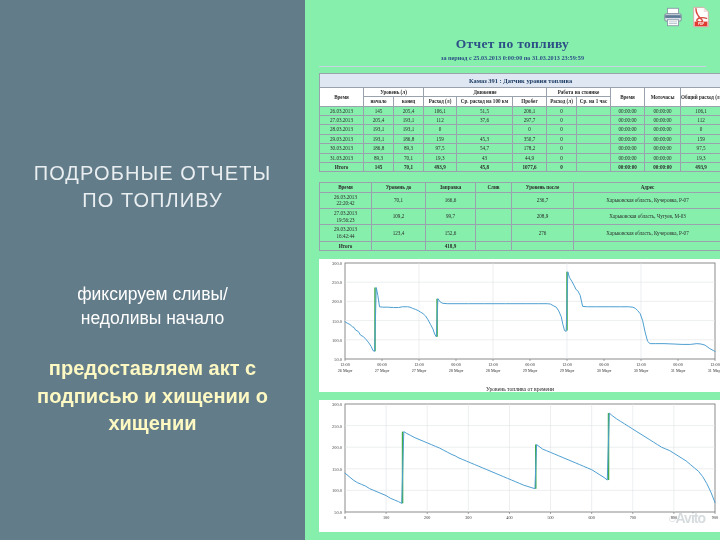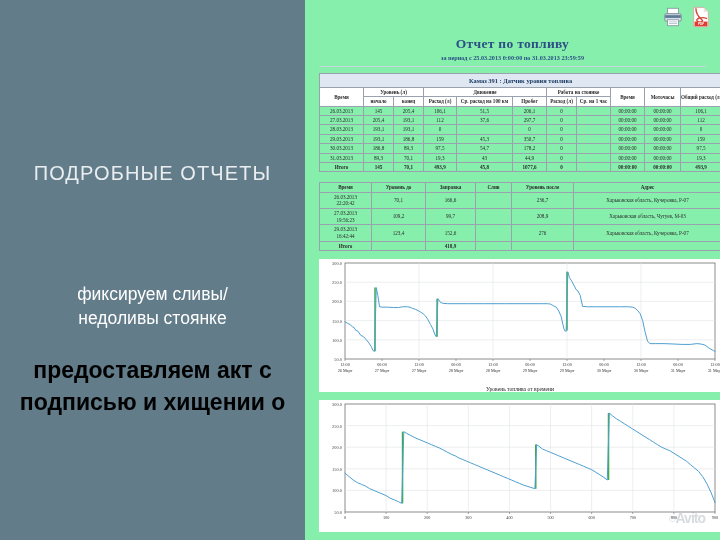--- a/index.html
+++ b/index.html
@@ -26,22 +26,22 @@
   }
   .promo-sub{
     position:absolute;top:282px;left:0;width:305px;
     text-align:center;
     font-size:17.5px;font-weight:normal;line-height:1.38;
     color:#ffffff;
   }
   .promo-sub2{
     position:absolute;top:355px;left:0;width:305px;
     text-align:center;
-    font-size:23px;font-weight:bold;line-height:1.38;
-    color:#000000;
+    font-size:20px;font-weight:bold;line-height:1.38;
+    color:#fef9c3;
   }
 
   
   .report{
     flex:1 1 auto;height:540px;background:#86efac;position:relative;
     padding:8px;overflow:hidden;
   }
   .toolbar{
     position:absolute;top:6px;right:8px;display:flex;gap:6px;align-items:center;
   }
@@ -97,28 +97,30 @@
   .wm .d{display:inline-block;}
 </style>
 </head>
 <body>
 
 <div class="stage">
 
   <div class="promo">
     <div class="promo-heading">
       <div>ПОДРОБНЫЕ ОТЧЕТЫ</div>
+      <div>ПО ТОПЛИВУ</div>
     </div>
     <div class="promo-sub">
       <div>фиксируем сливы/</div>
-      <div>недоливы стоянке</div>
+      <div>недоливы начало</div>
     </div>
     <div class="promo-sub2">
       <div>предоставляем акт с</div>
       <div>подписью и хищении о</div>
+      <div>хищении</div>
     </div>
   </div>
 
   <div class="report">
 
     <div class="toolbar">
       <span>
         <svg class="icn" viewBox="0 0 24 24">
           <rect x="6" y="2.5" width="12" height="6" fill="#fff" stroke="#8b9aa8" stroke-width="1"></rect>
           <rect x="3" y="8.5" width="18" height="8" rx="1.5" fill="#d8dfe6" stroke="#7b8b99" stroke-width="1"></rect>

